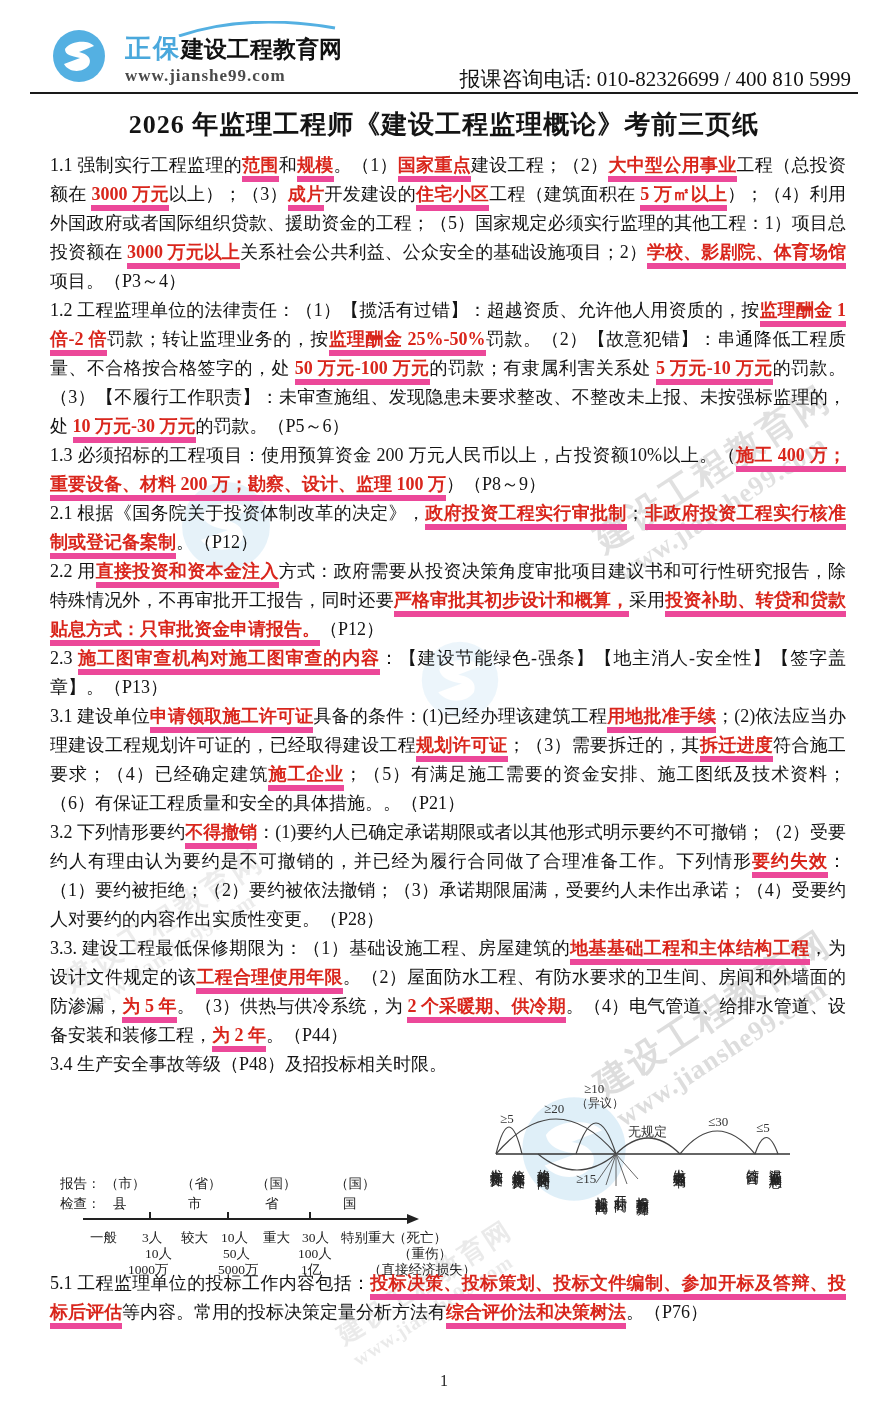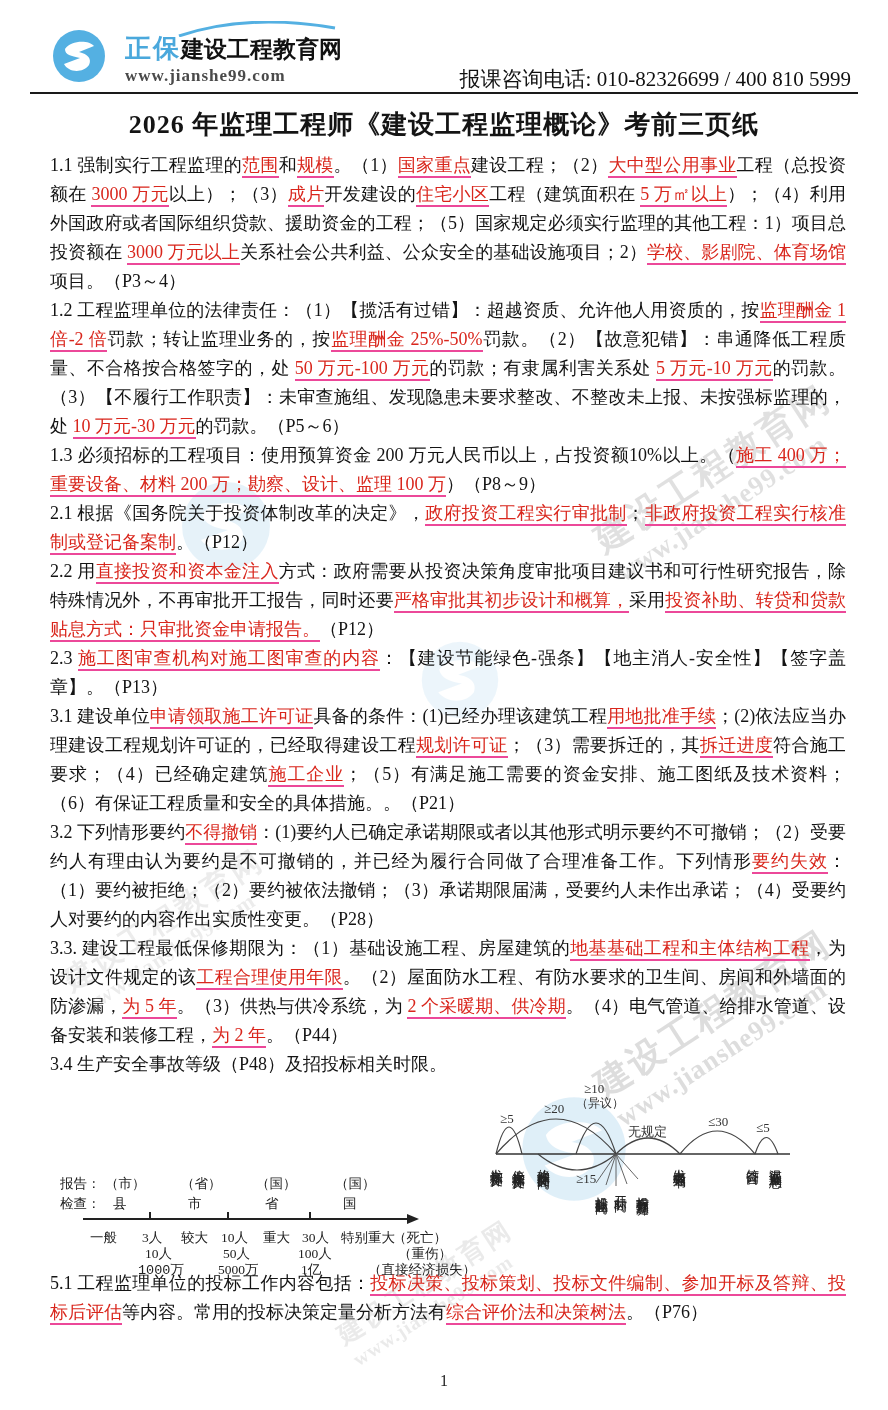--- a/index.html
+++ b/index.html
@@ -21,21 +21,21 @@
   .brand-cn{color:#4aa8dc;font-size:26px;letter-spacing:2px;}
   .brand-suffix{color:#111;}
   .site-url{font-size:17px;font-weight:bold;color:#4a4a4a;letter-spacing:1px;}
   .phone{font-size:21px;color:#111;margin:0 7px -1px 0;white-space:nowrap;}
   
   .title{position:relative;z-index:1;text-align:center;font-size:26px;font-weight:bold;
          margin:13px 0 9px 0;letter-spacing:1px;}
   .content{position:relative;z-index:1;margin:0 42px 0 50px;font-size:18px;line-height:29px;
            text-align:justify;}
   .para{margin:0;}
-  .hl{color:#d9261c;font-weight:normal;border-bottom:2px solid #ec4899;padding-bottom:1px;}
+  .hl{color:#d9261c;font-weight:bold;border-bottom:6px solid #ec4899;padding-bottom:1px;}
   
   .diagram-section{position:relative;z-index:1;height:186px;margin:4px 0 0 0;}
   .acc{position:absolute;left:55px;top:40px;width:400px;height:146px;font-size:13.5px;color:#222;}
   .acc span{position:absolute;white-space:nowrap;}
   .acc-axis{position:absolute;left:0;top:88px;}
   .timeline{position:absolute;left:488px;top:-22px;width:312px;height:212px;}
   .timeline svg{position:absolute;left:0;top:0;}
   .vlabel{position:absolute;writing-mode:vertical-rl;text-orientation:upright;font-size:13px;
           line-height:15px;letter-spacing:1px;color:#222;white-space:nowrap;}
   .arc-label{font-size:13px;fill:#333;font-family:"Liberation Serif","DejaVu Serif",serif;}
@@ -137,21 +137,21 @@
         <span style="left: 126px; top: 106px;">较大</span>
         <span style="left: 166px; top: 106px;">10人</span>
         <span style="left: 208px; top: 106px;">重大</span>
         <span style="left: 247px; top: 106px;">30人</span>
         <span style="left: 286px; top: 106px;">特别重大</span>
         <span style="left: 338px; top: 106px;">（死亡）</span>
         <span style="left: 90px; top: 122px;">10人</span>
         <span style="left: 168px; top: 122px;">50人</span>
         <span style="left: 243px; top: 122px;">100人</span>
         <span style="left: 343px; top: 122px;">（重伤）</span>
-        <span style="left: 83px; top: 138px; font-family: Liberation Mono, monospace;">1000万</span>
+        <span style="left: 73px; top: 138px;">1000万</span>
         <span style="left: 163px; top: 138px;">5000万</span>
         <span style="left: 246px; top: 138px;">1亿</span>
         <span style="left: 313px; top: 138px;">（直接经济损失）</span>
       </div>
 
     <div class="timeline" id="bidding-timeline">
       <svg width="312" height="212" viewBox="0 0 312 212">
         <g transform="translate(0,22)">
           <line x1="8" y1="71" x2="302" y2="71" stroke="#333" stroke-width="1.5"></line>
           <path d="M8,71 Q21,17 34,71" fill="none" stroke="#444" stroke-width="1.2"></path>

